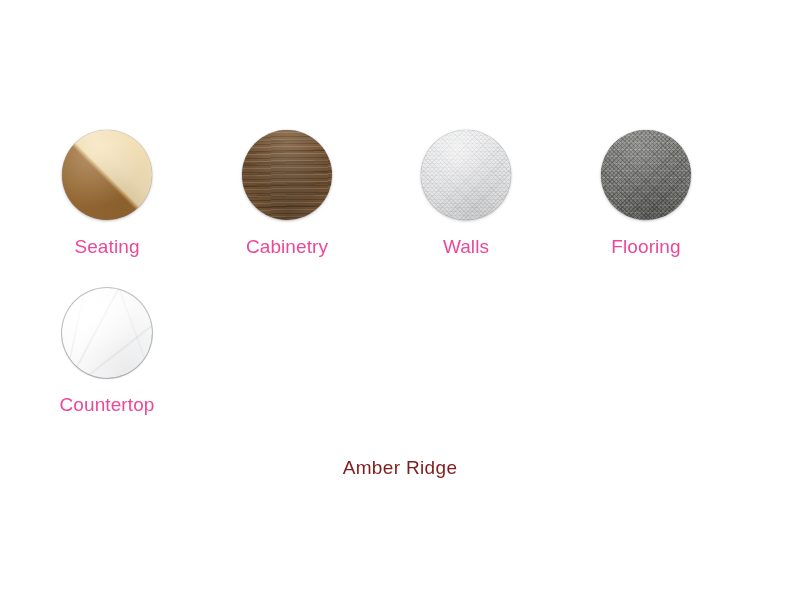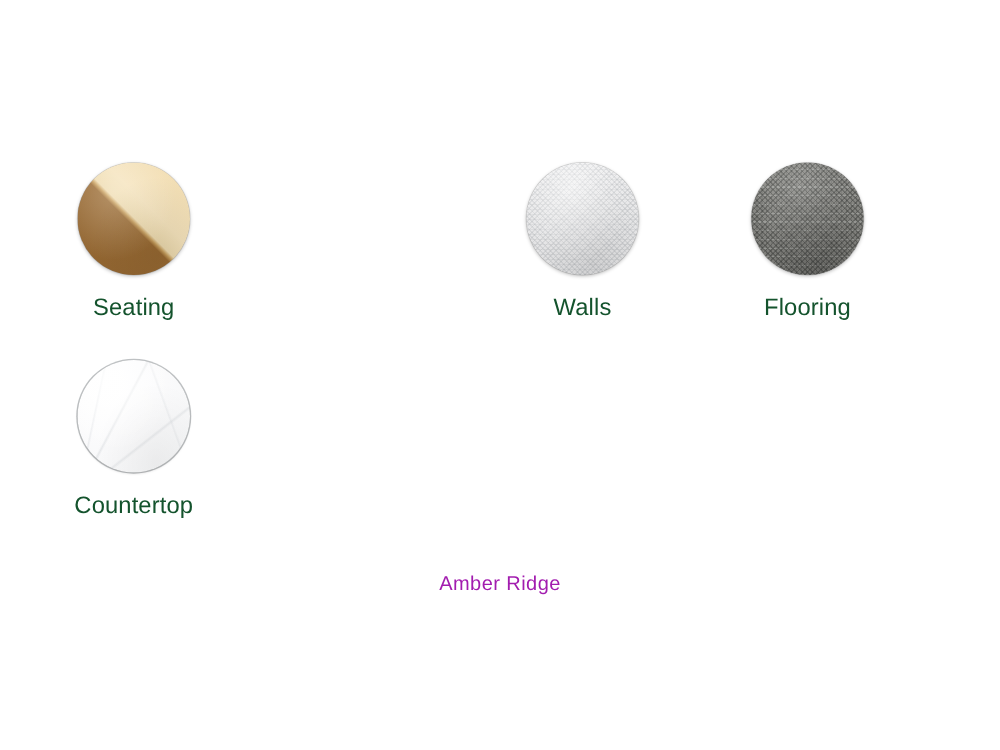--- a/index.html
+++ b/index.html
@@ -49,21 +49,21 @@
     inset: 0;
     border-radius: 50%;
     pointer-events: none;
     box-shadow: 0 1px 3px rgba(0,0,0,0.26), 0 0 0 0.5px rgba(0,0,0,0.10);
   }
 
   .label {
     margin-top: 16px;
     font-size: 19px;
     line-height: 22px;
-    color: #14532d;
+    color: #ec4899;
     letter-spacing: 0.1px;
     white-space: nowrap;
   }
 
   
   .tex-seating {
     background:
       linear-gradient(45deg,
         #8e6330 0%, #9a6b33 46.5%,
         #c9a05e 48.5%, #efdcb0 50.5%,
@@ -170,41 +170,50 @@
     box-shadow: 0 1px 2px rgba(0,0,0,0.14), 0 0 0 1px rgba(140,145,150,0.55);
   }
 
   
   .palette-name {
     position: absolute;
     left: 0;
     right: 0;
     top: 456px;
     text-align: center;
-    font-size: 16px;
+    font-size: 19px;
     line-height: 24px;
-    color: #a21caf;
+    color: #7f1d1d;
     letter-spacing: 0.35px;
   }
 </style>
 </head>
 <body>
 
 <div class="board">
 
   <div class="swatch" style="left:37px; top:130px;">
     <div class="disc-wrap">
       <div class="disc">
         <div class="tex tex-seating"></div>
       </div>
       <div class="shadow-ring"></div>
     </div>
     <div class="label">Seating</div>
   </div>
 
+  <div class="swatch" style="left:217px; top:130px;">
+    <div class="disc-wrap">
+      <div class="disc">
+        <div class="tex tex-cabinetry"></div>
+      </div>
+      <div class="shadow-ring"></div>
+    </div>
+    <div class="label">Cabinetry</div>
+  </div>
 
   <div class="swatch" style="left:396px; top:130px;">
     <div class="disc-wrap">
       <div class="disc">
         <div class="tex tex-walls"></div>
       </div>
       <div class="shadow-ring"></div>
     </div>
     <div class="label">Walls</div>
   </div>

